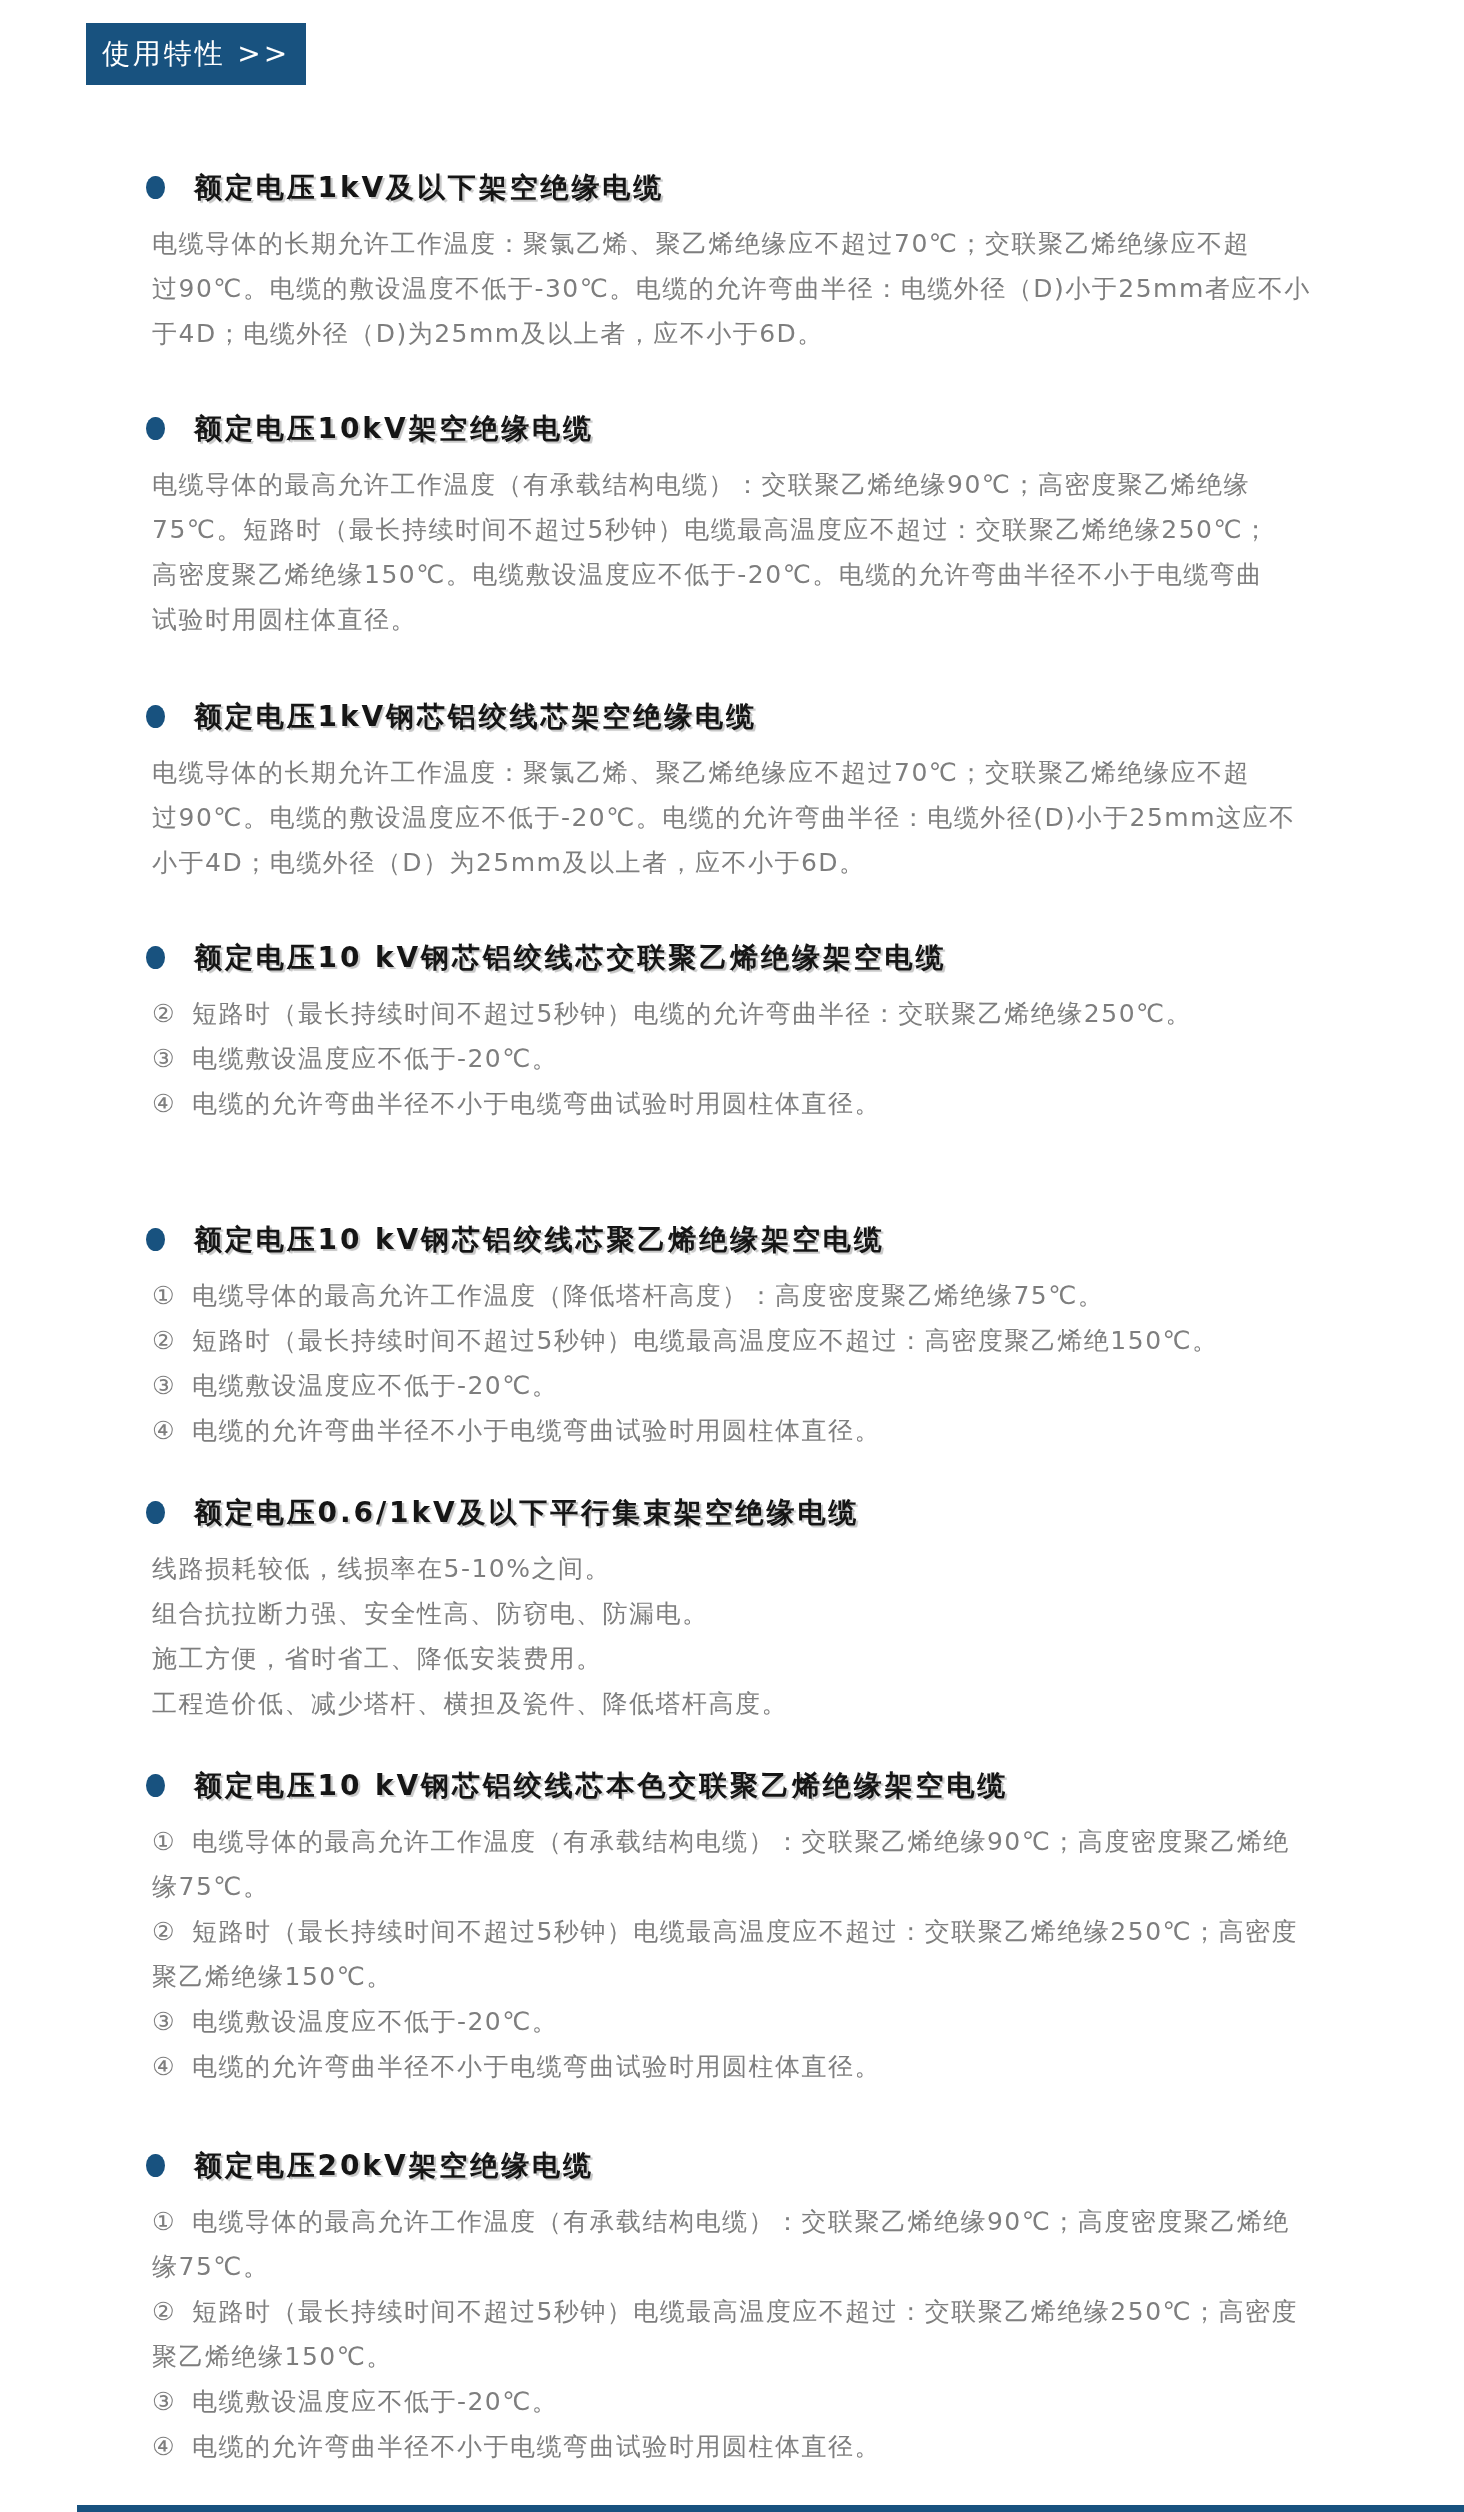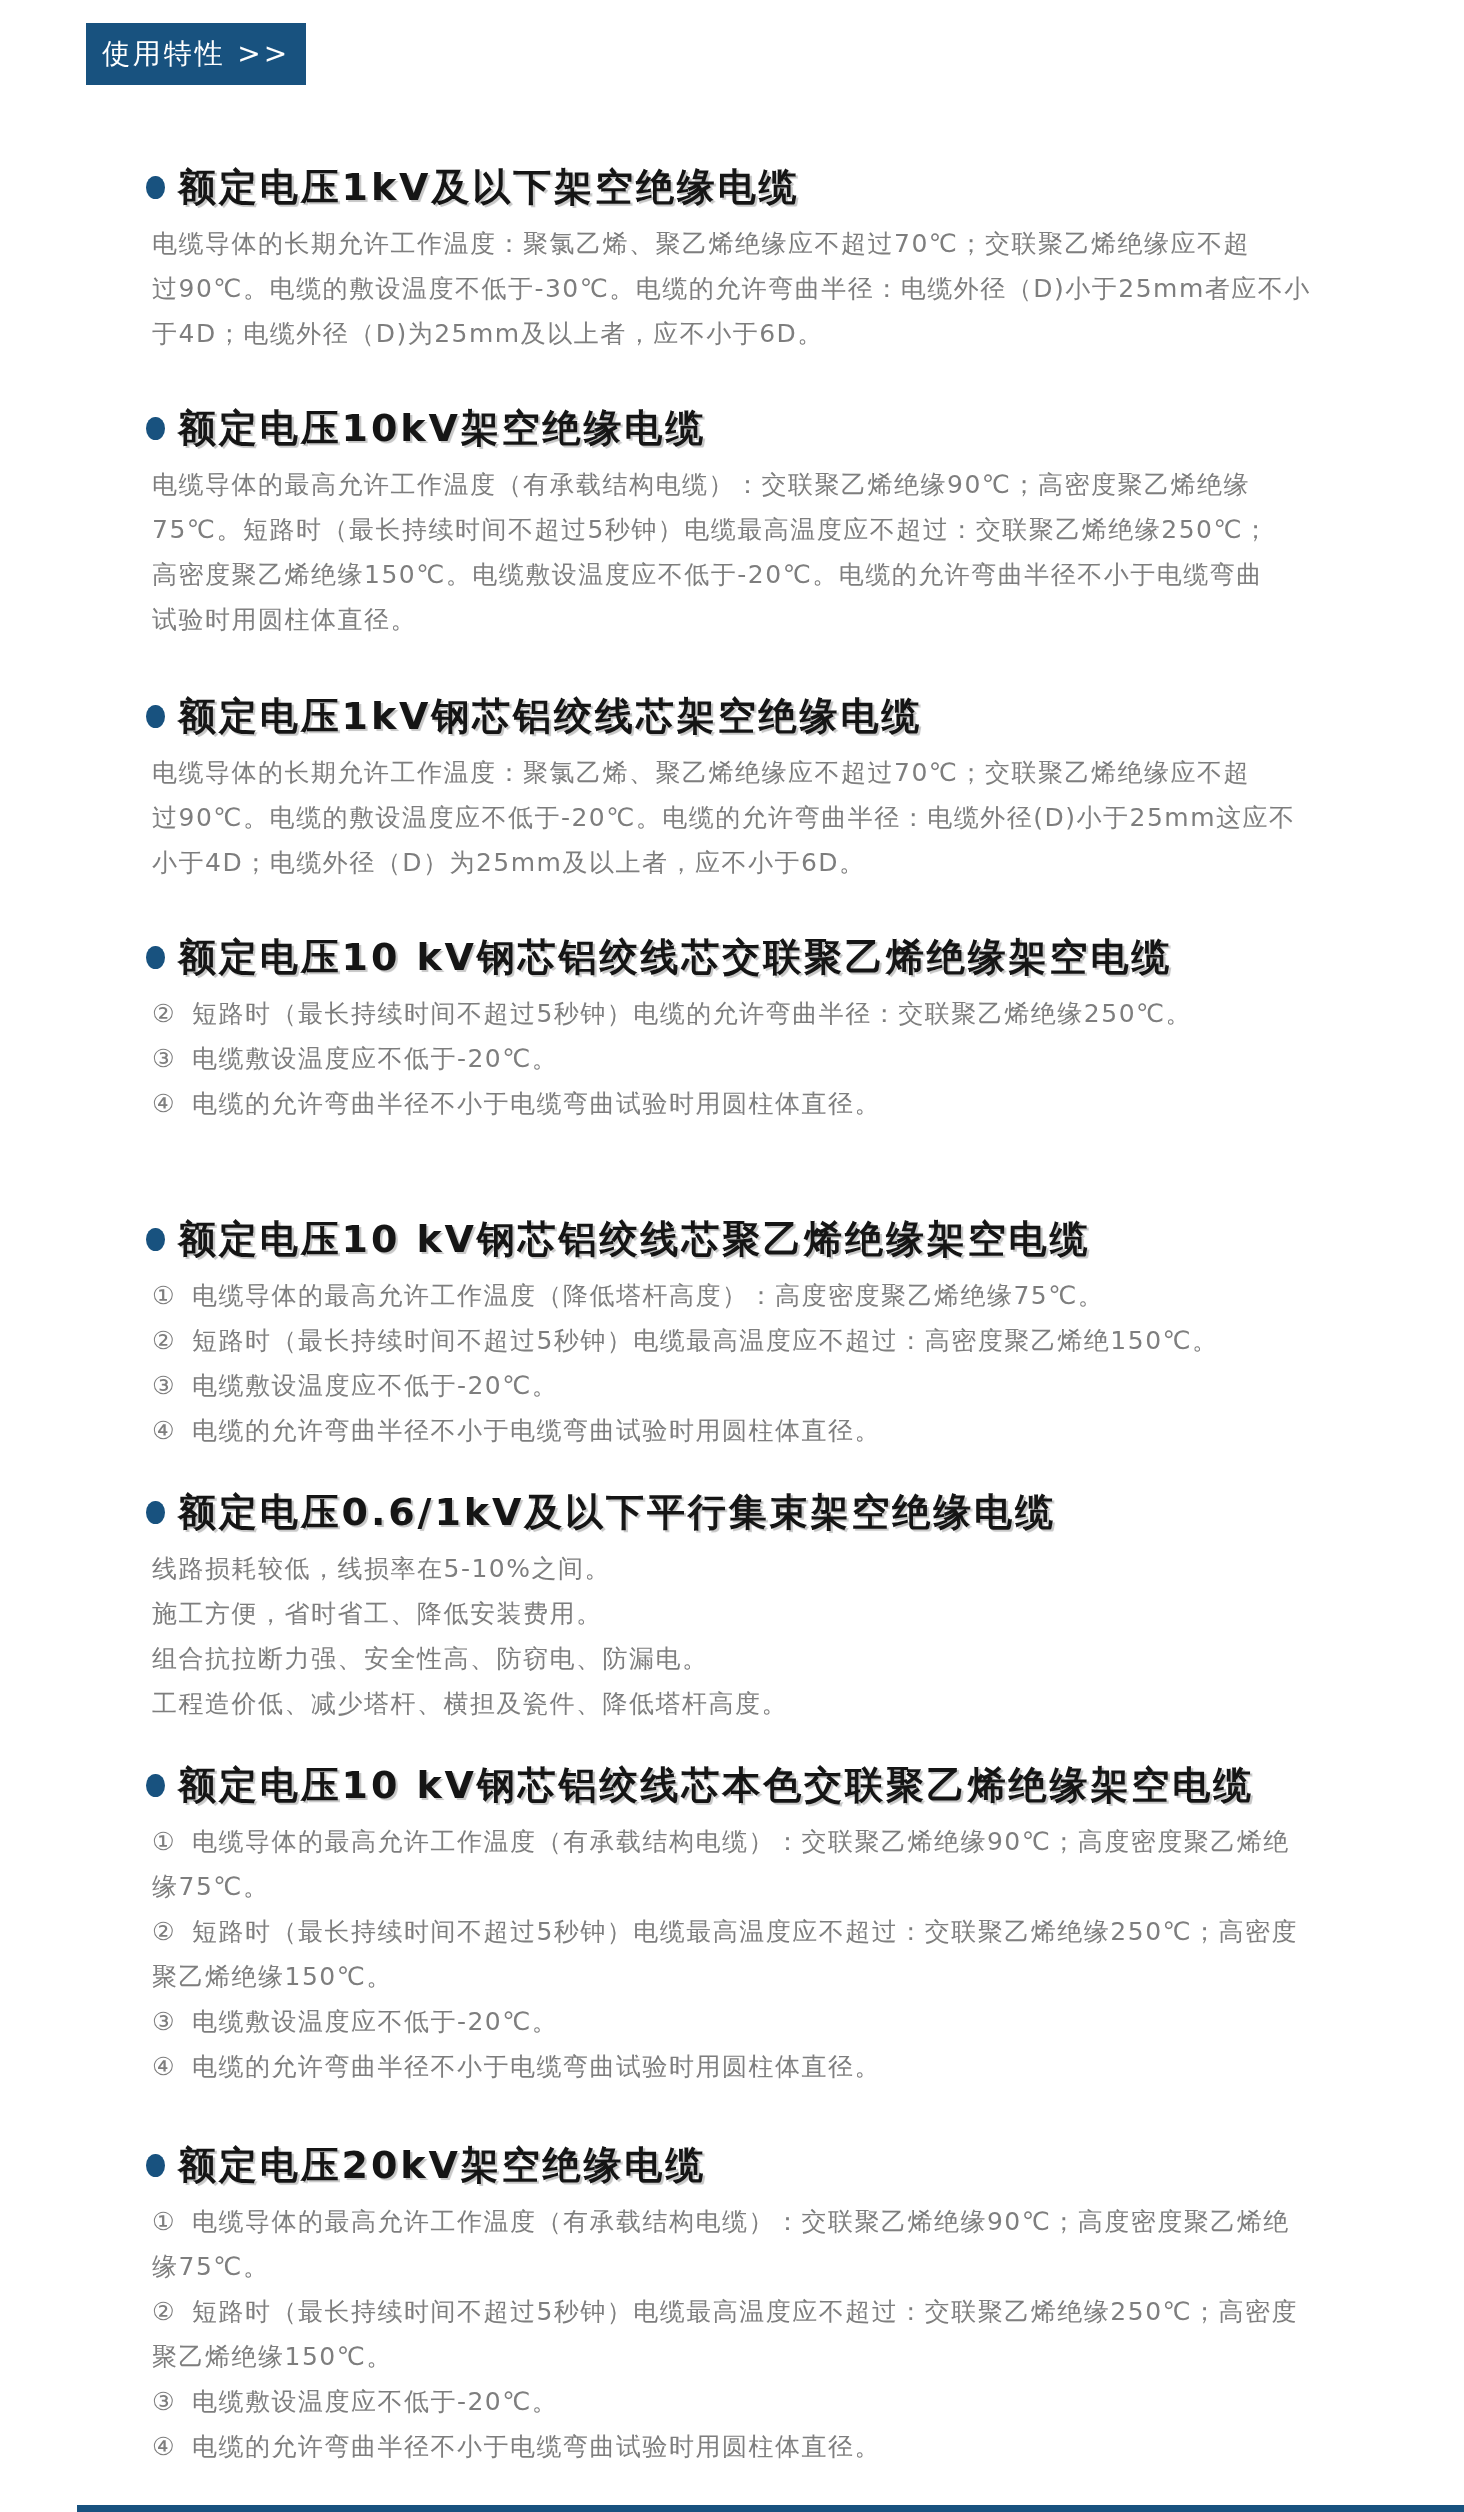--- a/index.html
+++ b/index.html
@@ -28,22 +28,22 @@
     position:absolute;left:146px;right:124px;
   }
   .head{
     display:flex;align-items:center;gap:13px;height:41px;
   }
   .bullet{
     width:19px;height:23.4px;border-radius:50%;
     background:var(--navy);flex:none;
   }
   .head h2{
-    margin:0;
-    font-size:38px;font-weight:bold;
+    margin:16px;
+    font-size:28px;font-weight:bold;
     color:var(--heading-black);
     letter-spacing:2.9px;
     white-space:nowrap;
     text-shadow:2.2px 2.2px 0.7px rgba(0,0,0,0.22);
   }
   .body{
     margin-left:6px;margin-top:13px;
   }
   .line{
     height:45px;line-height:45px;
@@ -139,22 +139,22 @@
           </div>
         </div>
       </section>
       <section class="section" style="top: 1492px;">
         <div class="head">
           <span class="bullet"></span>
           <h2>额定电压0.6/1kV及以下平行集束架空绝缘电缆</h2>
         </div>
         <div class="body">
           <div class="line">线路损耗较低，线损率在5-10%之间。</div>
+          <div class="line">组合抗拉断力强、安全性高、防窃电、防漏电。</div>
           <div class="line">施工方便，省时省工、降低安装费用。</div>
-          <div class="line">组合抗拉断力强、安全性高、防窃电、防漏电。</div>
           <div class="line">工程造价低、减少塔杆、横担及瓷件、降低塔杆高度。</div>
         </div>
       </section>
       <section class="section" style="top: 1765px;">
         <div class="head">
           <span class="bullet"></span>
           <h2>额定电压10 kV钢芯铝绞线芯本色交联聚乙烯绝缘架空电缆</h2>
         </div>
         <div class="body">
           <div>

